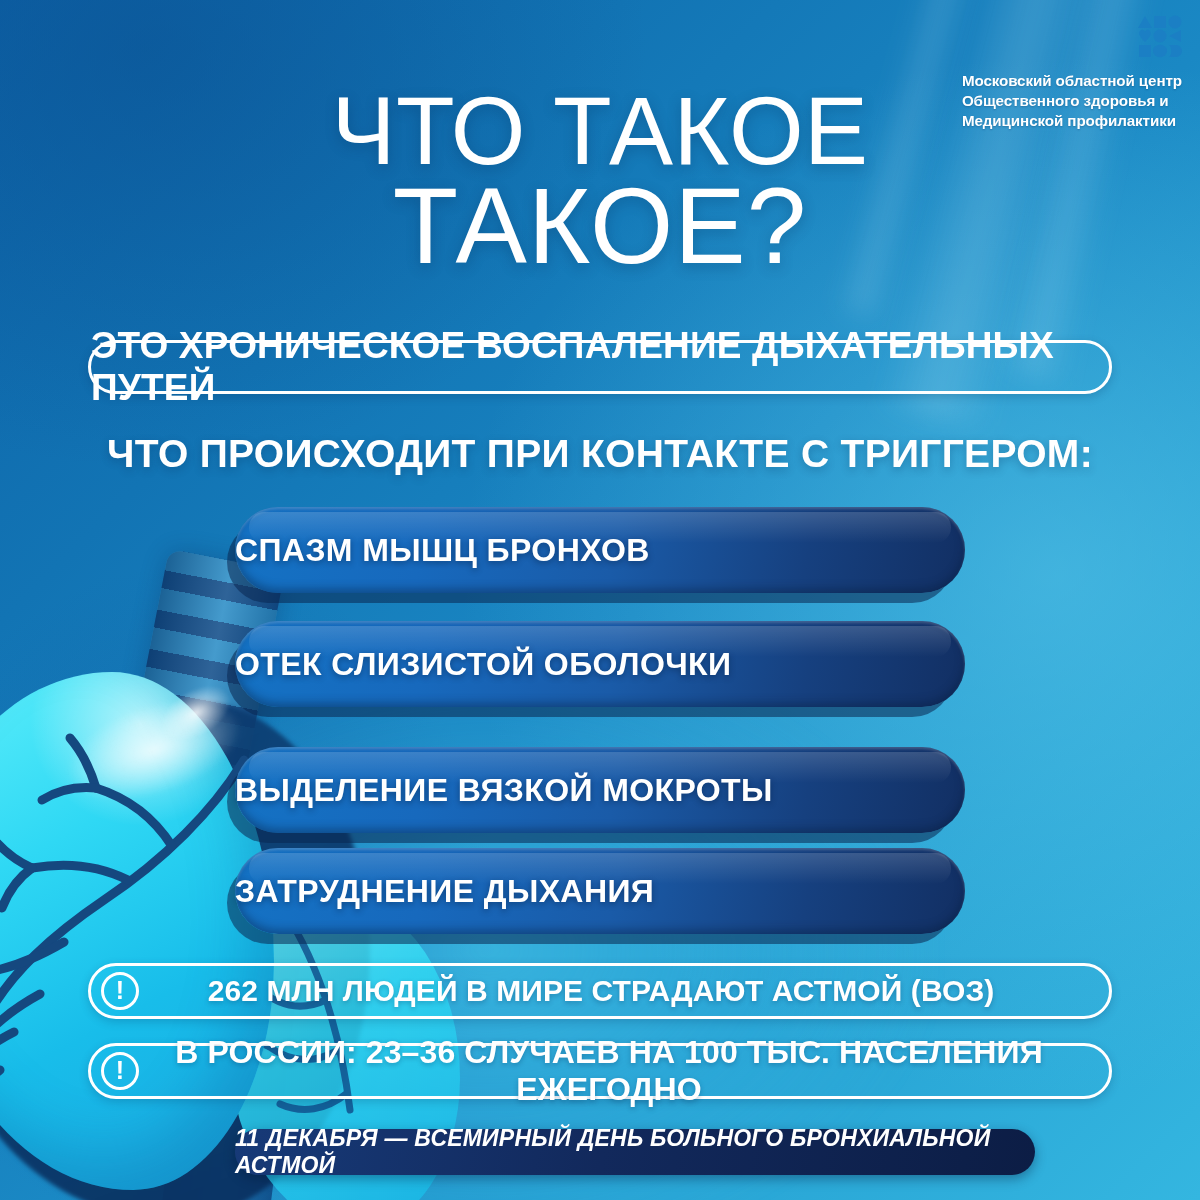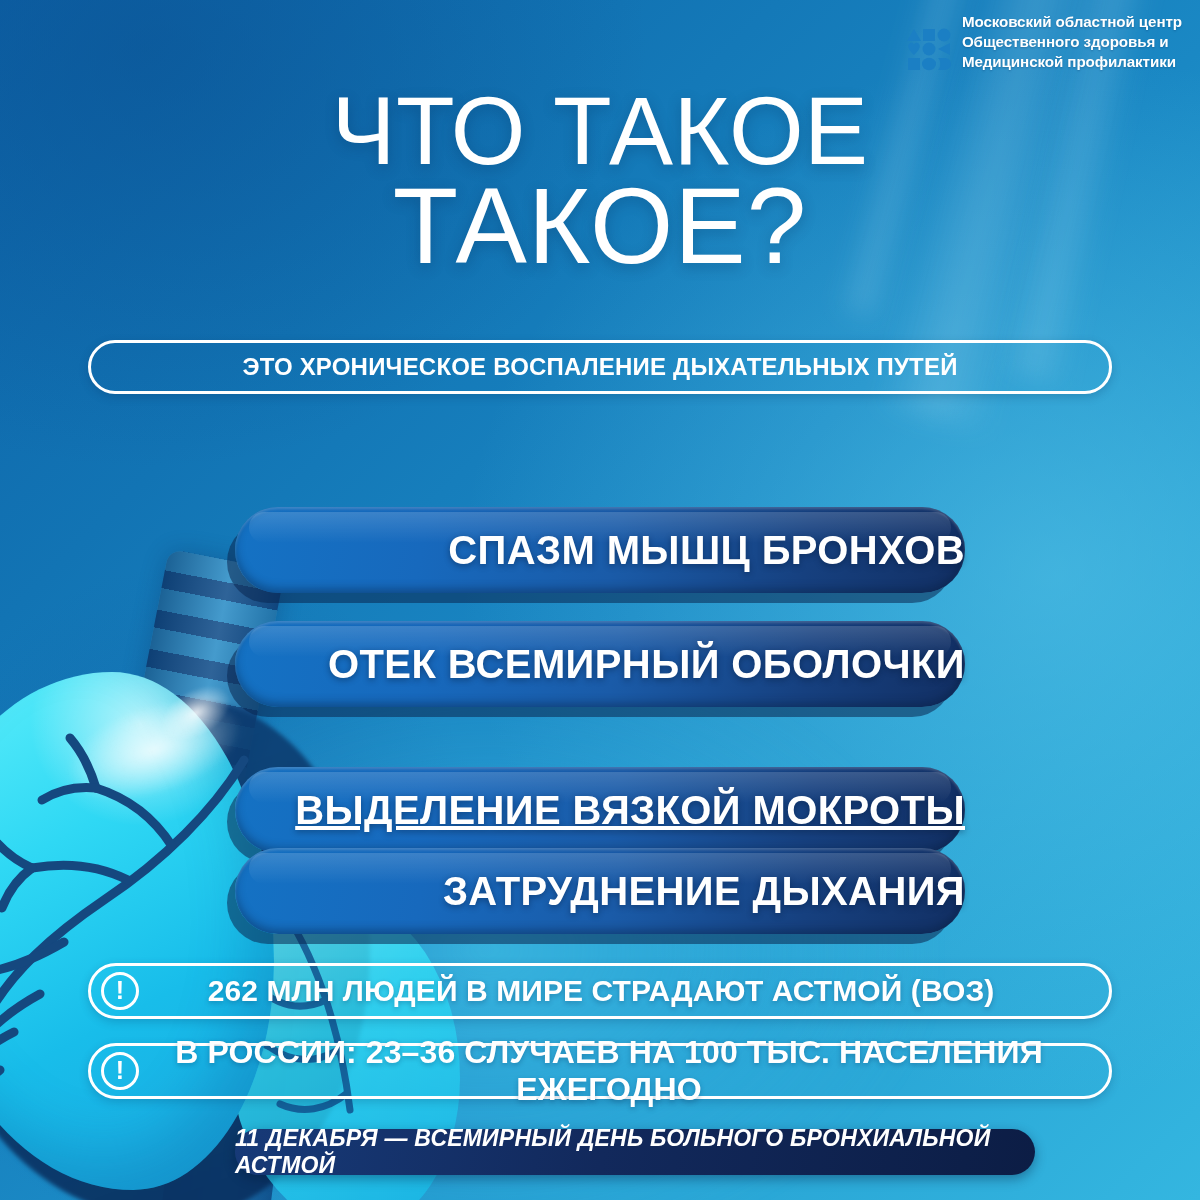--- a/index.html
+++ b/index.html
@@ -116,21 +116,21 @@
     opacity:0.82;
     filter:blur(0.4px);
   }
 
   .bronchi-svg { position:absolute; left:-86px; top:650px; width:420px; height:560px; }
   .bronchi-svg2 { position:absolute; left:230px; top:880px; width:300px; height:340px; opacity:.8; }
 
   
   .logo-block {
     position:absolute; top:12px; right:18px;
-    display:flex; align-items:flex-end; gap:11px;
+    display:flex; align-items:flex-end; gap:11px;flex-direction:column;
   }
   .logo-mark { width:46px; height:46px; flex:0 0 auto; margin-top:2px; }
   .logo-text {
     color:#ffffff;
     font-size:15.2px;
     font-weight:700;
     line-height:1.33;
     letter-spacing:-0.1px;
     white-space:pre-line;
     text-shadow:0 1px 2px rgba(6,48,92,0.32);
@@ -154,58 +154,58 @@
     position:absolute;
     display:flex; align-items:center; justify-content:center;
     border:3px solid #ffffff;
     border-radius:999px;
     color:#fff;
     font-weight:800;
     box-shadow:0 3px 10px rgba(6,45,90,0.22);
   }
   #subtitle-pill {
     left:88px; top:340px; width:1024px; height:54px;
-    font-size:24px; letter-spacing:0.2px;
+    font-size:37px; letter-spacing:0.2px;
   }
 
   
   .section-heading {
     position:absolute; top:432px; left:0; right:0;
     text-align:center; color:#fff;
     font-weight:900; font-size:39px; letter-spacing:0.3px;
     text-shadow:0 3px 9px rgba(6,45,90,0.30);
   }
 
   
   .sym-pill {
     position:absolute;
     left:235px; width:730px; height:86px;
-    display:flex; align-items:center; justify-content:flex-end;
+    display:flex; align-items:center; justify-content:flex-start;
     border-radius:999px;
     background:linear-gradient(100deg,#1472c4 0%, #1769bd 26%, #1a5ba8 52%, #16407f 78%, #122f63 100%);
     box-shadow:
       -10px 12px 0 -2px rgba(10,38,80,0.55),
       inset 0 2px 3px rgba(255,255,255,0.20),
       inset 0 -4px 10px rgba(4,24,56,0.40);
     color:#fff;
     font-weight:900;
-    font-size:40px;
+    font-size:32px;
     letter-spacing:0.4px;
     text-shadow:0 2px 6px rgba(4,24,56,0.45);
   }
   .sym-pill::after {
     content:"";
     position:absolute; left:14px; right:14px; top:5px; height:36%;
     border-radius:999px;
     background:linear-gradient(180deg, rgba(255,255,255,0.16), rgba(255,255,255,0));
     pointer-events:none;
   }
   #sym-0 { top:507px; }
   #sym-1 { top:621px; }
-  #sym-2 { top:767px;text-decoration:underline; }
+  #sym-2 { top:747px; }
   #sym-3 { top:848px; }
 
   
   .stat-pill {
     position:absolute;
     left:88px; width:1024px; height:56px;
     display:flex; align-items:center;
     border:3px solid #ffffff;
     border-radius:999px;
     box-shadow:0 3px 10px rgba(6,45,90,0.22);
@@ -323,26 +323,27 @@
 
   <h1 class="title">
     <span>ЧТО ТАКОЕ</span>
     <span class="l2">ТАКОЕ?</span>
   </h1>
 
   <div class="pill-outline" id="subtitle-pill">
     <span>ЭТО ХРОНИЧЕСКОЕ ВОСПАЛЕНИЕ ДЫХАТЕЛЬНЫХ ПУТЕЙ</span>
   </div>
 
+  <h2 class="section-heading">ЧТО ПРОИСХОДИТ ПРИ КОНТАКТЕ С ТРИГГЕРОМ:</h2>
 
   <div class="sym-pill" id="sym-0">
     <span>СПАЗМ МЫШЦ БРОНХОВ</span>
   </div>
   <div class="sym-pill" id="sym-1">
-    <span>ОТЕК ВСЕМИРНЫЙ ОБОЛОЧКИ</span>
+    <span>ОТЕК СЛИЗИСТОЙ ОБОЛОЧКИ</span>
   </div>
   <div class="sym-pill" id="sym-2">
     <span>ВЫДЕЛЕНИЕ ВЯЗКОЙ МОКРОТЫ</span>
   </div>
   <div class="sym-pill" id="sym-3">
     <span>ЗАТРУДНЕНИЕ ДЫХАНИЯ</span>
   </div>
 
   <div class="stat-pill" id="stat-0">
     <span class="bang">!</span>

